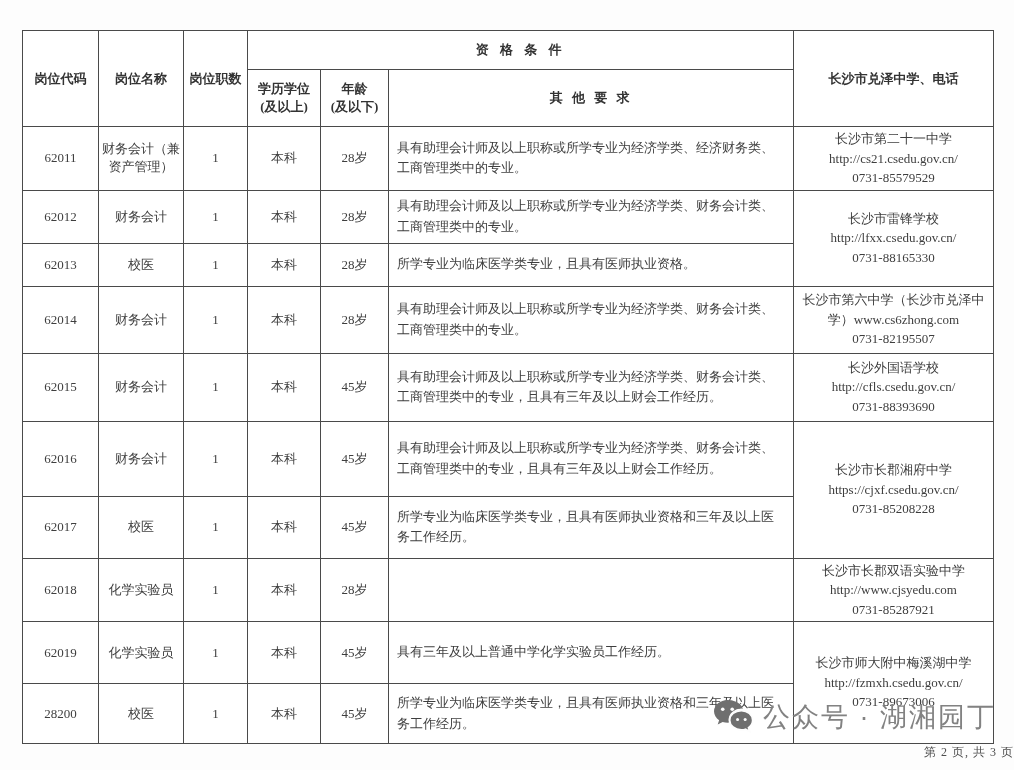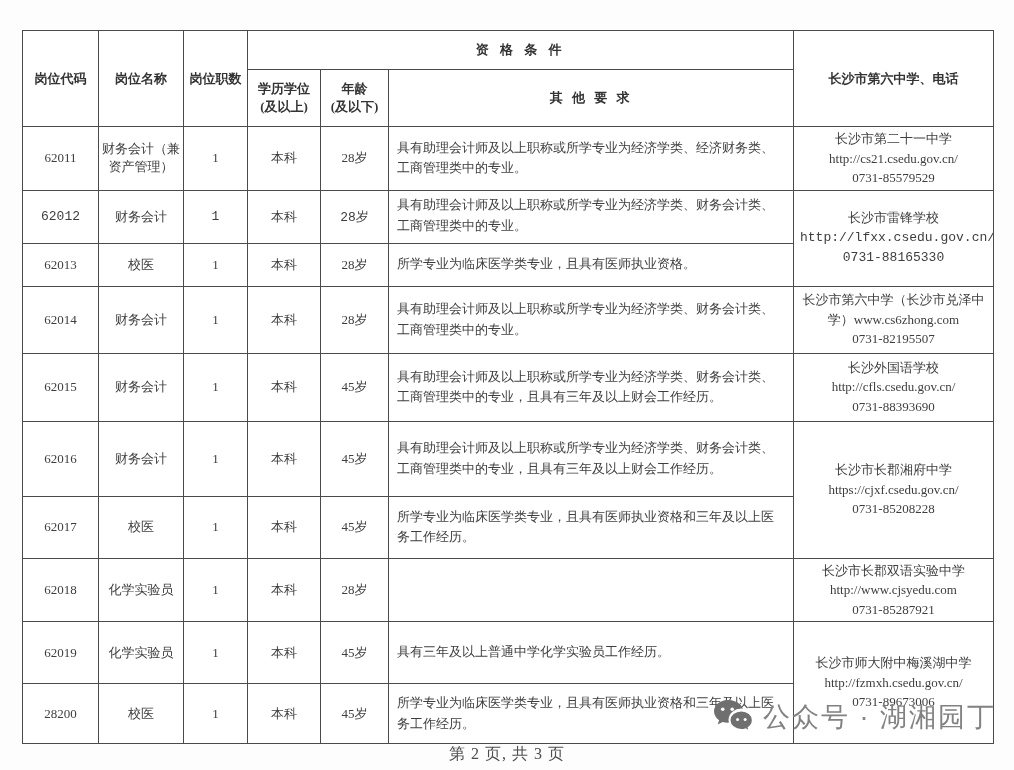--- a/index.html
+++ b/index.html
@@ -27,21 +27,21 @@
   th { font-weight:bold; text-align:center; padding:10px 3px; color:#333; }
   .h-group { letter-spacing:4px; }
   .h-other { letter-spacing:3px; }
   .td-center { text-align:center; padding:2px 3px; }
   .td-other { text-align:left; padding:4px 8px; line-height:1.55; }
   .td-school { text-align:center; line-height:1.5; padding:2px 6px; }
   .hr1 { height:29px; }
   .hr2 { height:52px; }
   .footer {
     position:absolute; top:744px; left:0; width:1014px;
-    text-align:center; font-size:16px; color:#4e4e4e; letter-spacing:1px;
+    text-align:right; font-size:12px; color:#4e4e4e; letter-spacing:1px;
   }
   .watermark {
     position:absolute; left:712px; top:698px;
     display:flex; align-items:center; gap:9px;
     color:#828282;
     font-family:"Liberation Sans", sans-serif;
     font-size:27px; letter-spacing:2px; white-space:nowrap;
   }
 </style>
 </head>
@@ -56,21 +56,21 @@
       <col style="width:68px">
       <col style="width:405px">
     <col style="width:200px">
   </colgroup>
   <thead>
     <tr class="hr1">
       <th rowspan="2">岗位代码</th>
       <th rowspan="2">岗位名称</th>
       <th rowspan="2">岗位职数</th>
       <th colspan="3" class="h-group">资 格 条 件</th>
-      <th rowspan="2">长沙市第六中学、电话</th>
+      <th rowspan="2">长沙市兑泽中学、电话</th>
     </tr>
     <tr class="hr2">
       <th>
         <div>学历学位</div>
         <div>(及以上)</div>
       </th>
       <th>
         <div>年龄</div>
         <div>(及以下)</div>
       </th>
@@ -84,21 +84,21 @@
         <td class="td-center">1</td>
         <td class="td-center">本科</td>
         <td class="td-center">28岁</td>
         <td class="td-other">具有助理会计师及以上职称或所学专业为经济学类、经济财务类、工商管理类中的专业。</td>
         <td class="td-school" rowspan="1">
           <div>长沙市第二十一中学</div>
           <div>http://cs21.csedu.gov.cn/</div>
           <div>0731-85579529</div>
         </td>
       </tr>
-      <tr style="height: 53px; font-family: Liberation Mono, monospace;">
+      <tr style="height: 53px;">
         <td class="td-center">62012</td>
         <td class="td-center">财务会计</td>
         <td class="td-center">1</td>
         <td class="td-center">本科</td>
         <td class="td-center">28岁</td>
         <td class="td-other">具有助理会计师及以上职称或所学专业为经济学类、财务会计类、工商管理类中的专业。</td>
         <td class="td-school" rowspan="2">
           <div>长沙市雷锋学校</div>
           <div>http://lfxx.csedu.gov.cn/</div>
           <div>0731-88165330</div>

